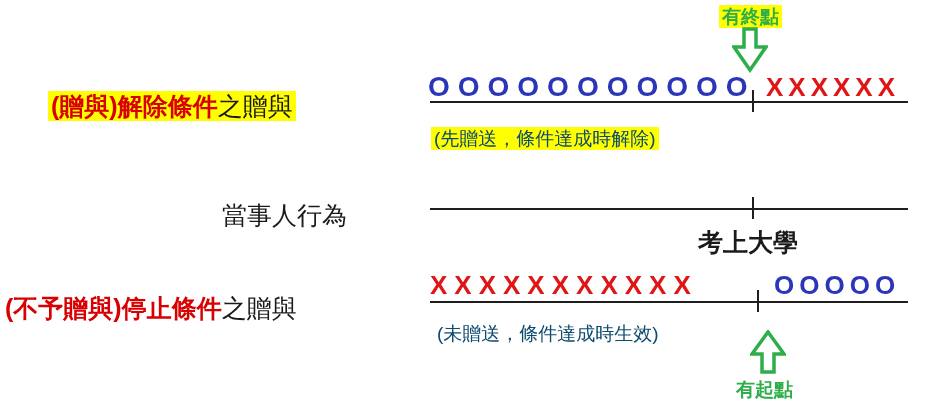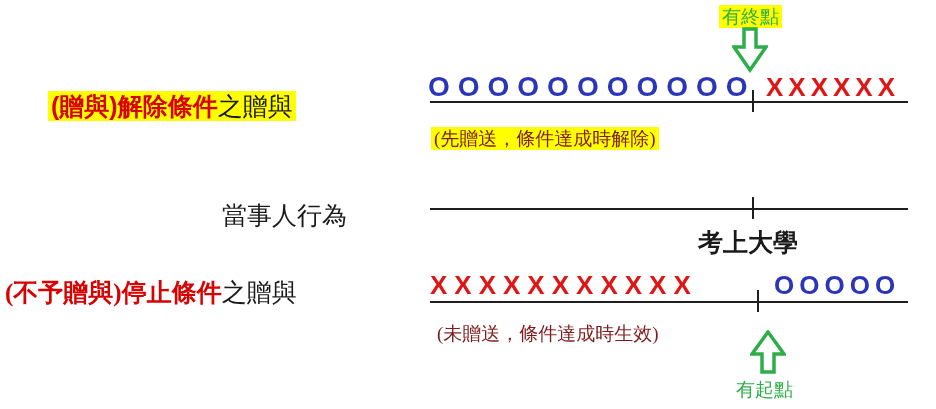--- a/index.html
+++ b/index.html
@@ -53,29 +53,28 @@
     color: #1a1a1a;
   }
   .red-text {
     color: #d80000;
     font-weight: bold;
   }
 
   .annotation {
     position: absolute;
     font-size: 19px;
-    color: #7f1d1d;
+    color: #0c4a6e;
     white-space: nowrap;
-    font-family: Liberation Serif, serif;
   }
 
   .green-label {
     position: absolute;
     font-size: 19px;
-    font-weight: normal;
+    font-weight: bold;
     color: #2eae4a;
     white-space: nowrap;
   }
 
   .event-label {
     position: absolute;
     font-size: 25px;
     font-weight: bold;
     color: #1a1a1a;
     white-space: nowrap;
@@ -111,21 +110,21 @@
     <span class="hl">(先贈送，條件達成時解除)</span>
   </div>
 
   <div class="row-label" style="left:222px; top:184px;margin-top:15px;">當事人行為</div>
 
   <div class="line" style="left:430px; top:208px; width:478px;"></div>
   <div class="tick" style="left:752px; top:197px; height:22px;"></div>
 
   <div class="event-label" style="left:698px; top:226px;">考上大學</div>
 
-  <div class="row-label" style="left:5px; top:276px;font-family:Liberation Serif, serif;">
+  <div class="row-label" style="left:5px; top:292px;">
     <span class="red-text">(不予贈與)停止條件</span><span>之贈與</span>
   </div>
 
   <div class="markers circles bottom-circles" style="left:774px; top:272px;">OOOOO</div>
   <div class="markers crosses bottom-crosses" style="left:430px; top:272px;">XXXXXXXXXXX</div>
 
   <div class="line" style="left:430px; top:301px; width:478px;"></div>
   <div class="tick" style="left:757px; top:290px; height:22px;"></div>
 
   <div class="annotation" style="left:437px; top:321px;text-align:center;">(未贈送，條件達成時生效)</div>

